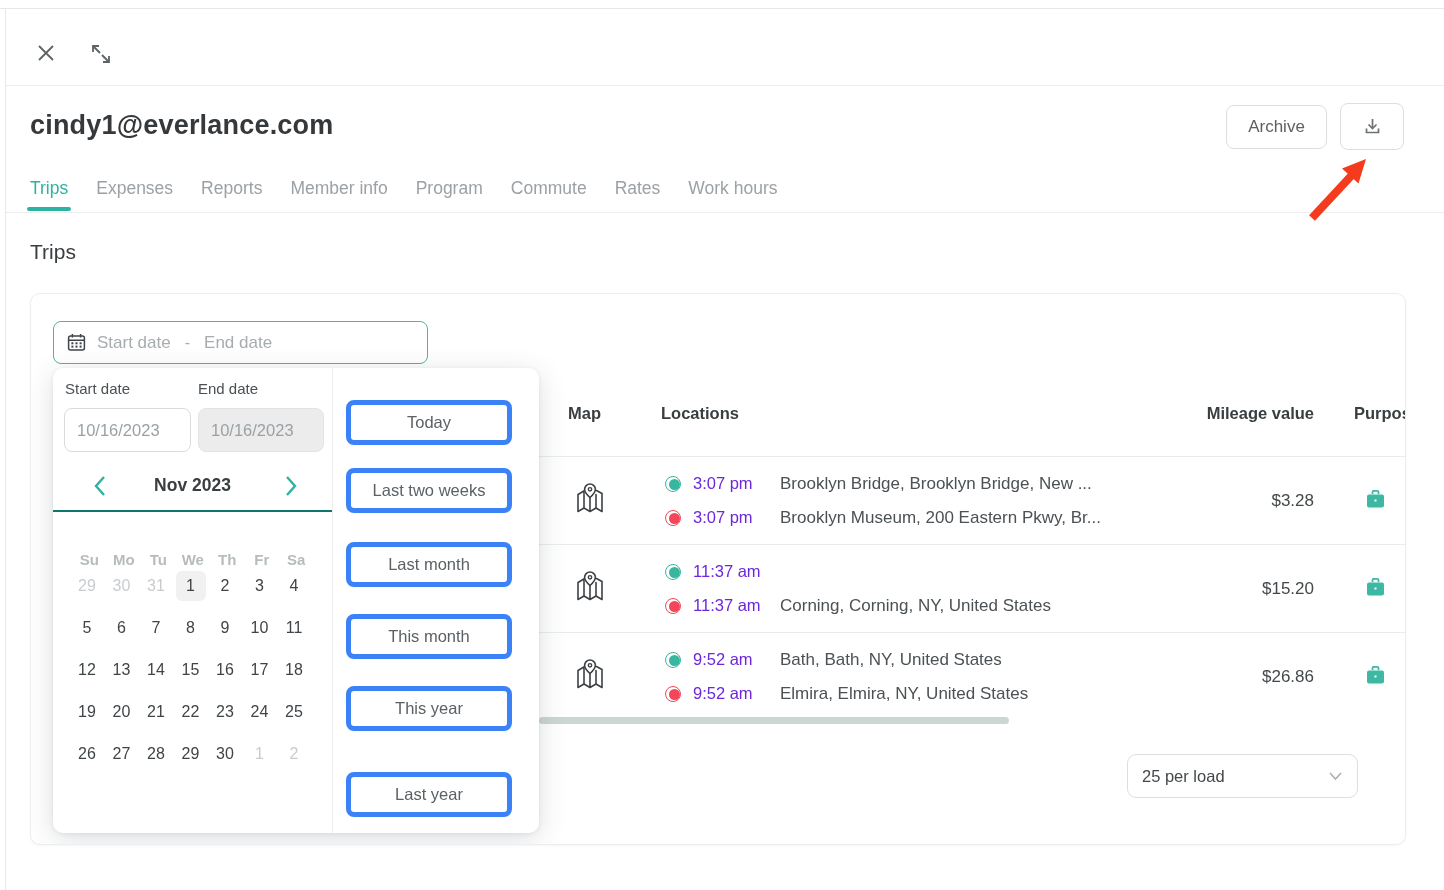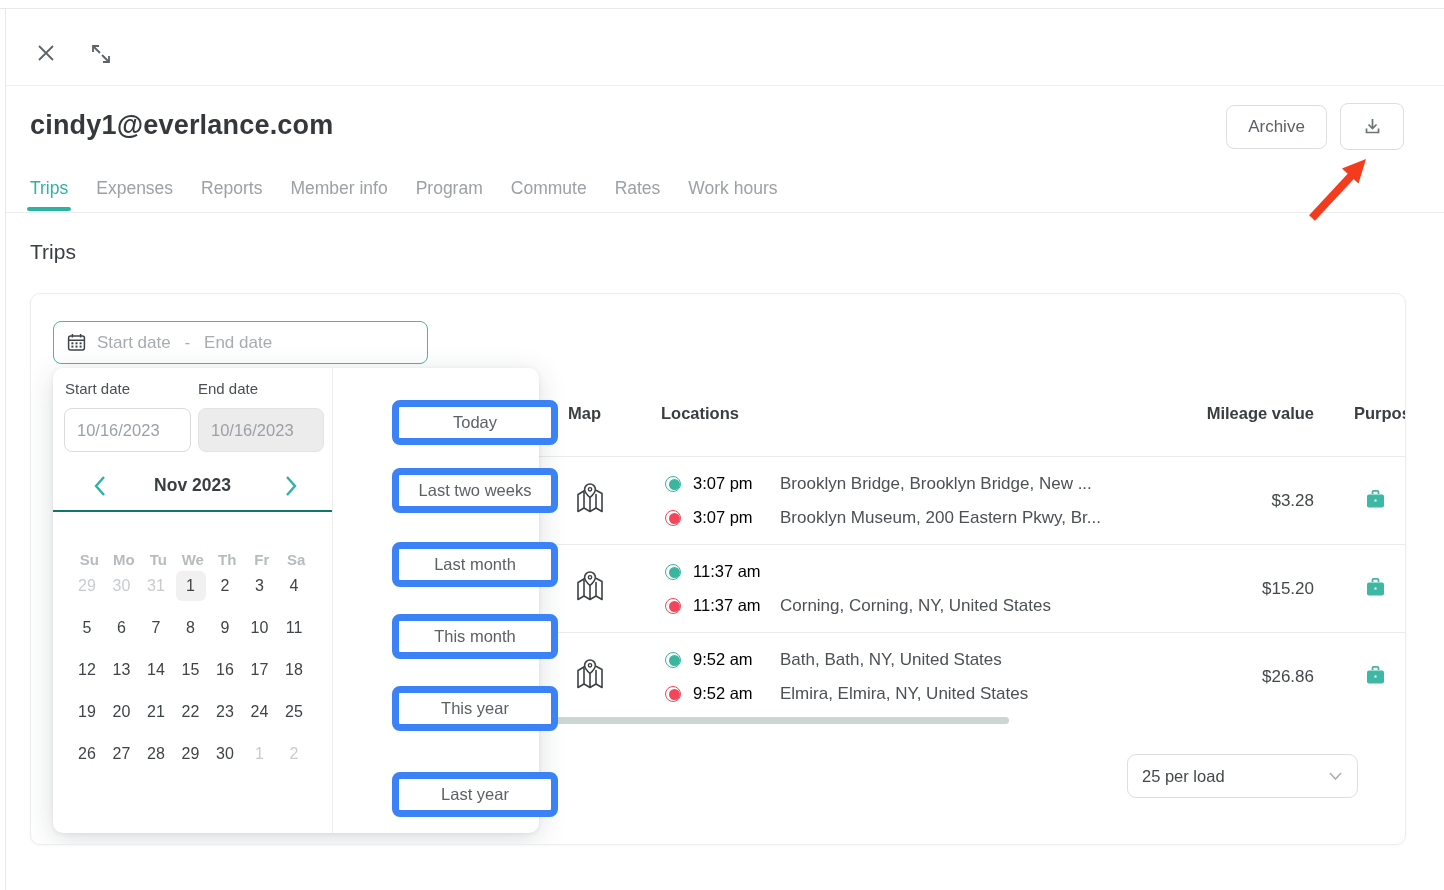--- a/index.html
+++ b/index.html
@@ -62,39 +62,39 @@
 
   .weekdays, .days { position:absolute; left:19px; display:grid; grid-template-columns:repeat(7,34.5px); }
   .weekdays { top:176px;font-weight:bold; }
   .weekdays span { height:30px; display:flex; align-items:center; justify-content:center; font-size:15px; color:#b6bcbe; }
   .days { top:197px; grid-auto-rows:42px; }
   .day { display:flex; align-items:center; justify-content:flex-start; font-size:16px; color:#3f4447; cursor:pointer; }
   .day .num { width:30px; height:30px; display:flex; align-items:center; justify-content:center; border-radius:6px; }
   .day.muted { color:#c8cccf; }
   .day.today .num { background:#f1f1f1; }
 
-  .quick-btn { position:absolute; left:293px; width:166px; height:45px; background:#fff; border:7px solid #3b82f6;
-    border-radius:8px; font-family:inherit; font-size:16.5px; color:#5b6164; cursor:pointer;margin-left:46px; }
+  .quick-btn { position:absolute; left:293px; width:166px; height:45px; background:#fff; border:5px solid #3b82f6;
+    border-radius:8px; font-family:inherit; font-size:16.5px; color:#5b6164; cursor:pointer; }
 
   
   .th { position:absolute; top:110px; font-size:16.5px; font-weight:700; color:#393e41; white-space:nowrap; }
   .th-map { left:537px; } .th-locations { left:630px; }
   .th-mileage { left:1100px; width:183px; text-align:right; }
   .th-purpose { left:1323px; width:90px; }
 
   .table-rows { position:absolute; left:508px; right:0; top:162px; }
   .trip-row { position:relative; height:88px; border-top:1px solid #eaecec; cursor:pointer; }
   .map-cell { position:absolute; left:36px; top:50%; transform:translateY(-50%); }
   .trip-lines { position:absolute; left:126px; top:50%; transform:translateY(-50%); display:flex; flex-direction:column; gap:10px; }
   .trip-line { display:flex; align-items:center; height:24px; }
   .dot { width:16px; height:16px; border-radius:50%; position:relative; flex:0 0 16px; }
   .dot::after { content:""; position:absolute; left:2.5px; top:2.5px; width:11px; height:11px; border-radius:50%; }
   .dot.start { border:1.5px solid #39b69e; } .dot.start::after { background:#39b69e; }
   .dot.end { border:1.5px solid #f4465a; } .dot.end::after { background:#f4465a; }
-  .trip-time { width:87px; margin-left:12px; font-size:16.5px; color:#000000; white-space:nowrap; }
+  .trip-time { width:87px; margin-left:12px; font-size:16.5px; color:#6d28d9; white-space:nowrap; }
   .trip-loc { font-size:17px; color:#4b5154; white-space:nowrap; }
   .trip-value { position:absolute; left:592px; width:183px; top:50%; transform:translateY(-50%);
     text-align:right; font-size:17px; color:#43484b; }
   .purpose-cell { position:absolute; left:827px; top:50%; transform:translateY(-50%); }
 
   .hscrollbar { position:absolute; left:508px; top:423px; width:470px; height:7px; border-radius:4px; background:#ccd6d3; cursor:pointer; }
 
   .per-load { position:absolute; left:1096px; top:460px; width:231px; height:44px; border:1px solid #dcdfdf; border-radius:9px;
     background:#fff; display:flex; align-items:center; padding:0 14px; cursor:pointer;justify-content:center; }
   .per-load span { font-size:16.5px; color:#43484b; flex:1; }

